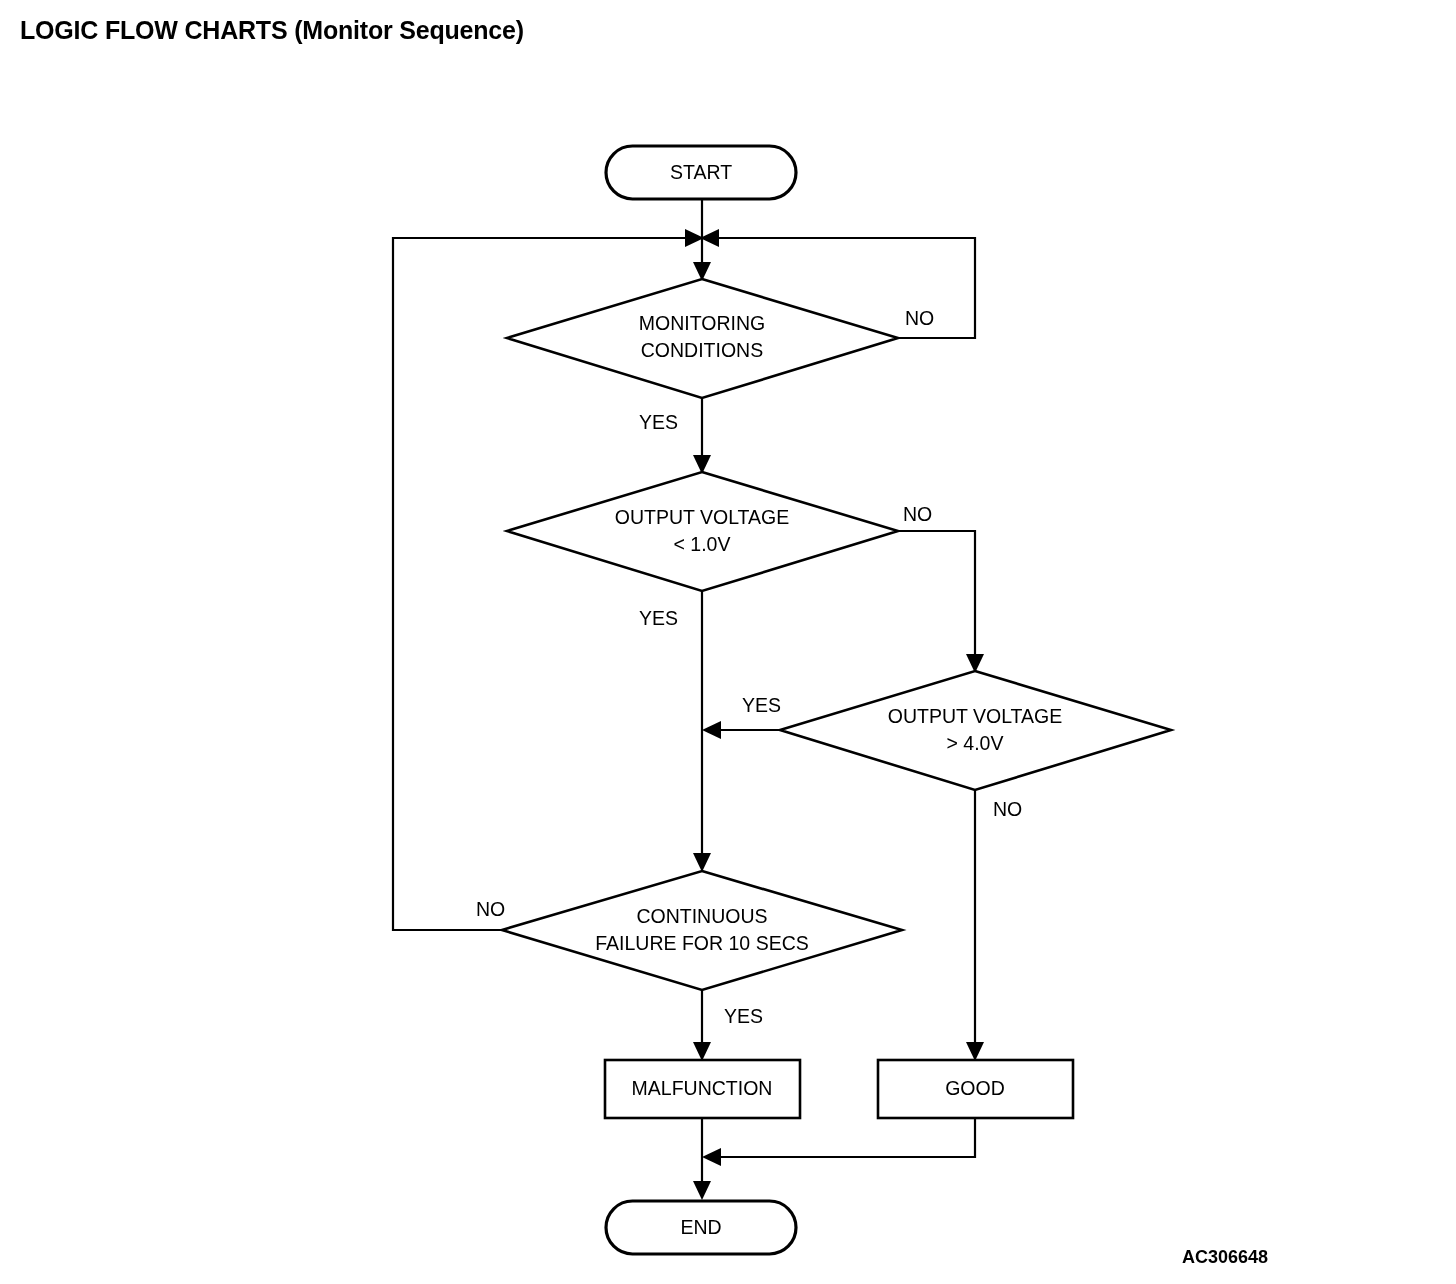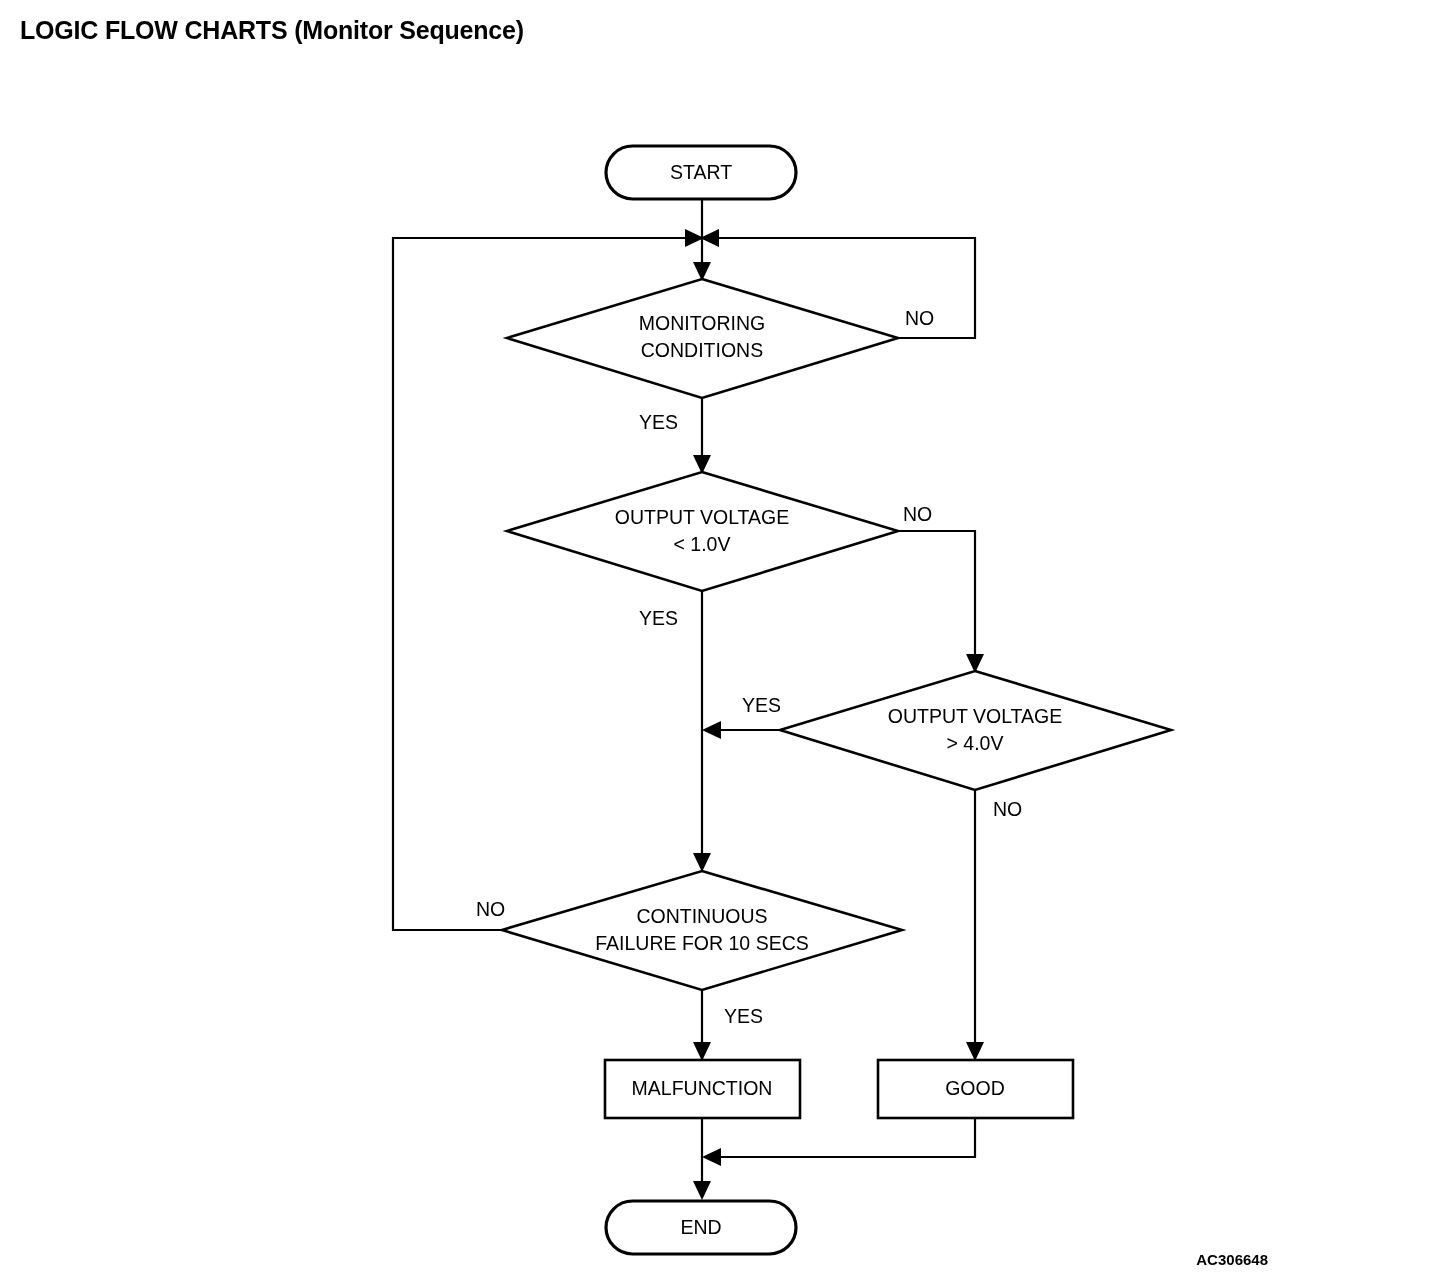--- a/index.html
+++ b/index.html
@@ -37,21 +37,21 @@
     top: 72px;
     font-size: 25px;
     font-weight: normal;
     letter-spacing: -0.2px;
     white-space: nowrap;
   }
   .refcode {
     position: absolute;
     right: 20px;
     bottom: 16px;
-    font-size: 15px;
+    font-size: 18px;
     font-weight: bold;
     letter-spacing: 0px;
     white-space: nowrap;
   }
   svg#flow {
     position: absolute;
     left: 0;
     top: 0;
     width: 1456px;
     height: 1284px;

